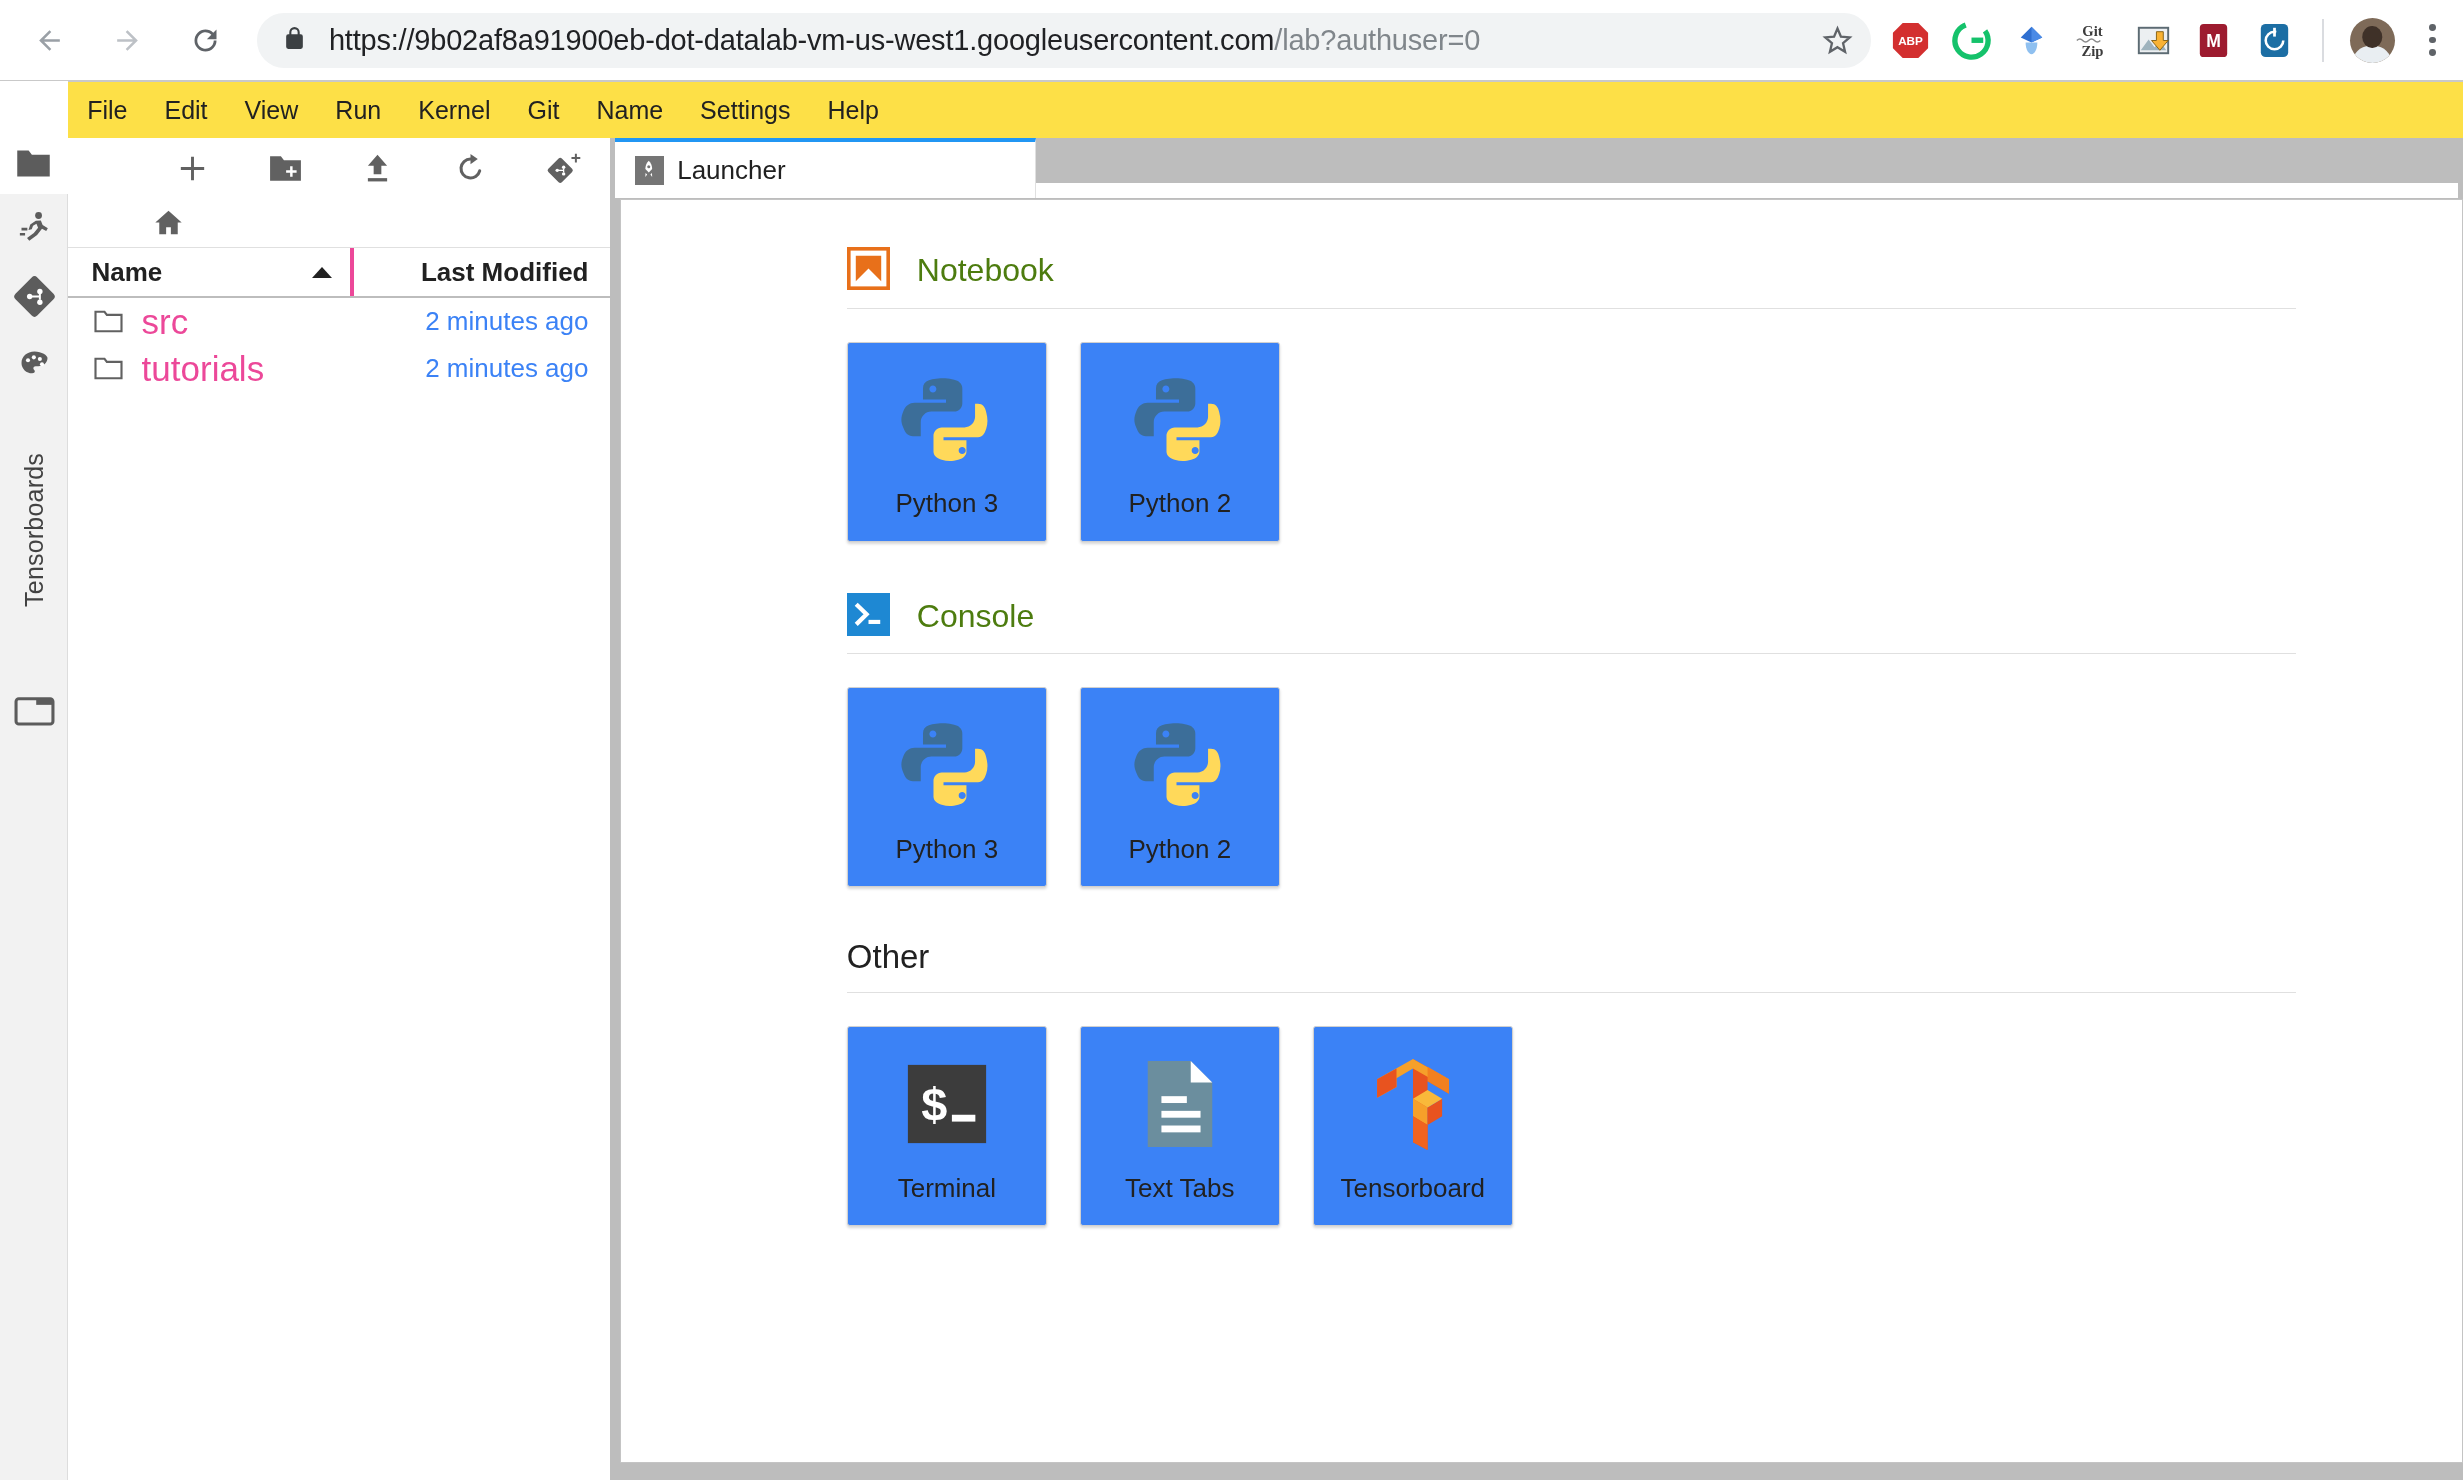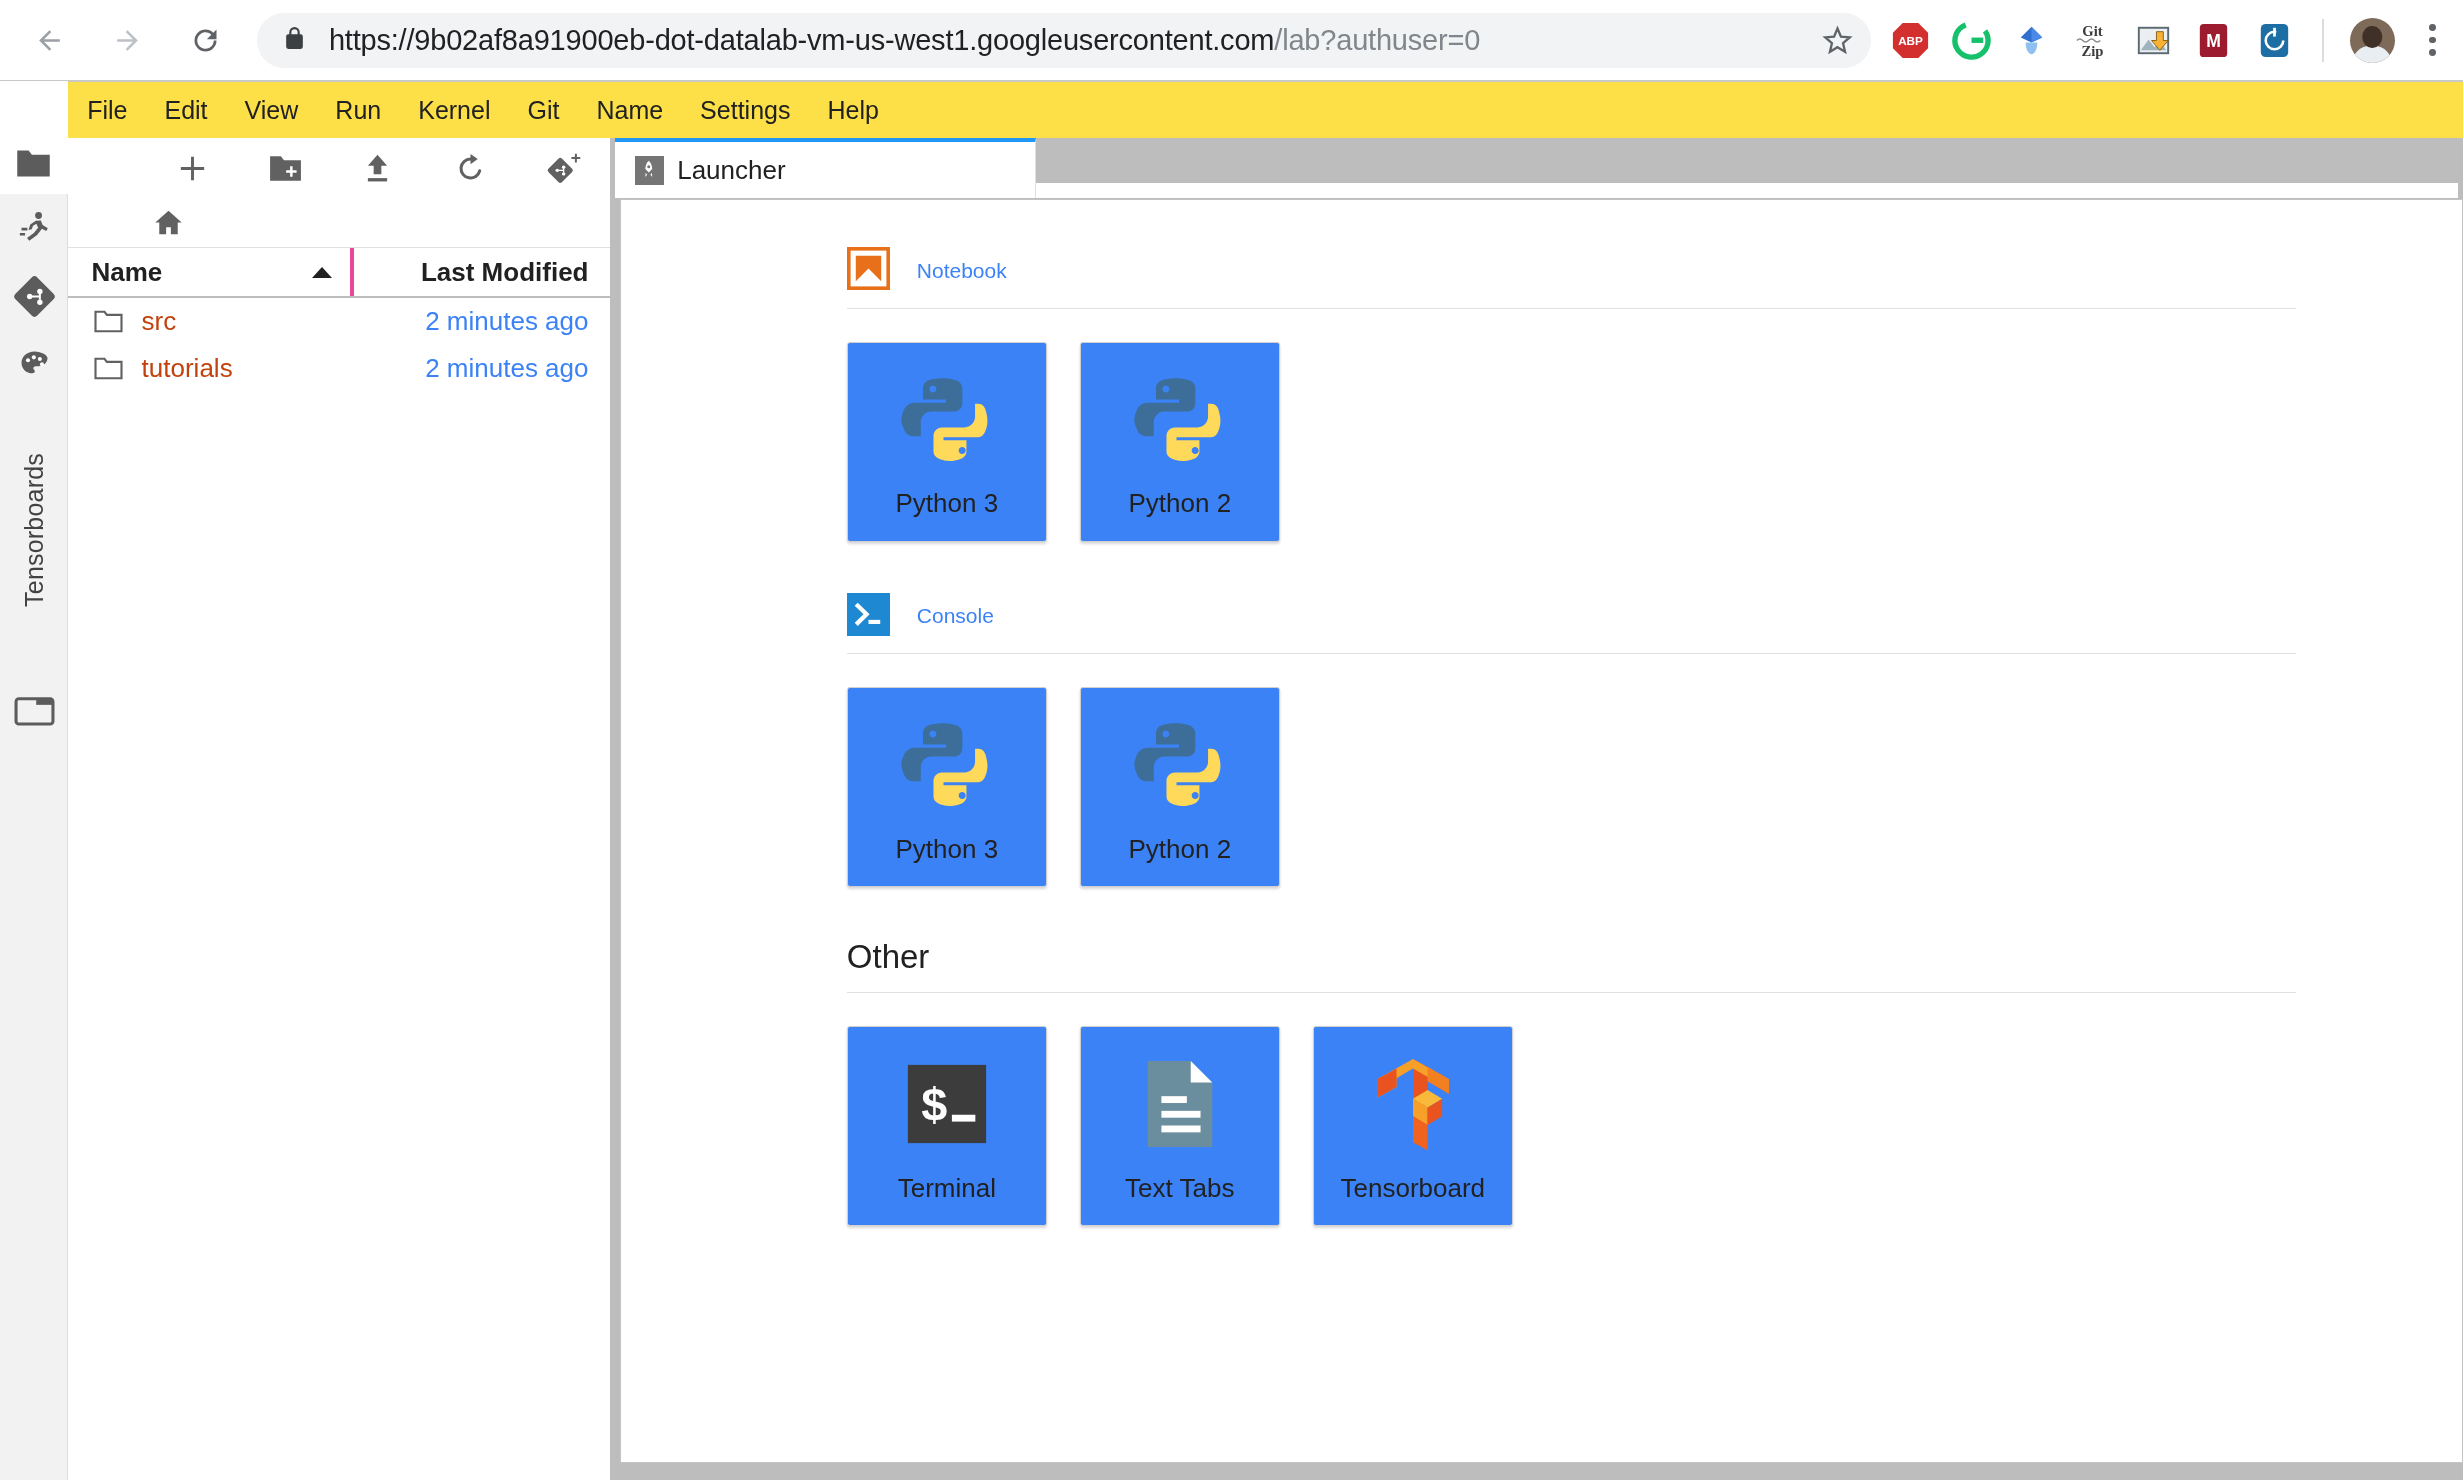--- a/index.html
+++ b/index.html
@@ -118,21 +118,21 @@
   .fb-head-label { font-size: 26px; font-weight: bold; color: #212121; }
   .sort-caret {
     width: 0; height: 0; border-left: 10.7px solid transparent; border-right: 10.7px solid transparent;
     border-bottom: 11.7px solid #212121;
   }
 
   .fb-row { display: flex; align-items: center; height: 47px; }
   .fb-row .name {
     flex: 1; display: flex; align-items: center; gap: 17.6px; padding-left: 25px;
   }
-  .fb-row .name span { font-size: 26px; color: #c2410c; }
+  .fb-row .name span { font-size: 35px; color: #ec4899; }
   .fb-row .mod {
     width: 256px; text-align: right; padding-right: 21.5px;
     font-size: 26px; color: #3b82f6;
   }
 
   
   .dock {
     position: absolute; left: 612px; top: 138px;
     width: 1851px; height: 1342px; background: #bdbdbd;
   }
@@ -159,21 +159,21 @@
   .launcher {
     position: absolute; left: 7.8px; top: 61px; width: 1843px; height: 1264px;
     background: #ffffff; border: 1px solid #c4c4c4;
     overflow: hidden;
   }
   .launcher-inner { padding: 47px 166px 0 226px; }
 
   .section-head {
     display: flex; align-items: center; gap: 27px; margin-bottom: 13.7px;
   }
-  .section-head .sh-title { font-size: 21px; color: #3b82f6; }
+  .section-head .sh-title { font-size: 32px; color: #4d7c0f; }
   .section-rule { height: 1px; background: #e0e0e0; margin-bottom: 33px; }
 
   .card-row { display: flex; gap: 33px; margin-bottom: 51px; }
   .card {
     width: 200px; height: 200px; background: #3b82f6;
     border: 1px solid #d0d0d0; border-radius: 2.9px;
     box-shadow: 0 2px 2.9px rgba(0,0,0,0.16);
     display: flex; flex-direction: column; align-items: center;
     justify-content: flex-start; padding-top: 25px;
   }

